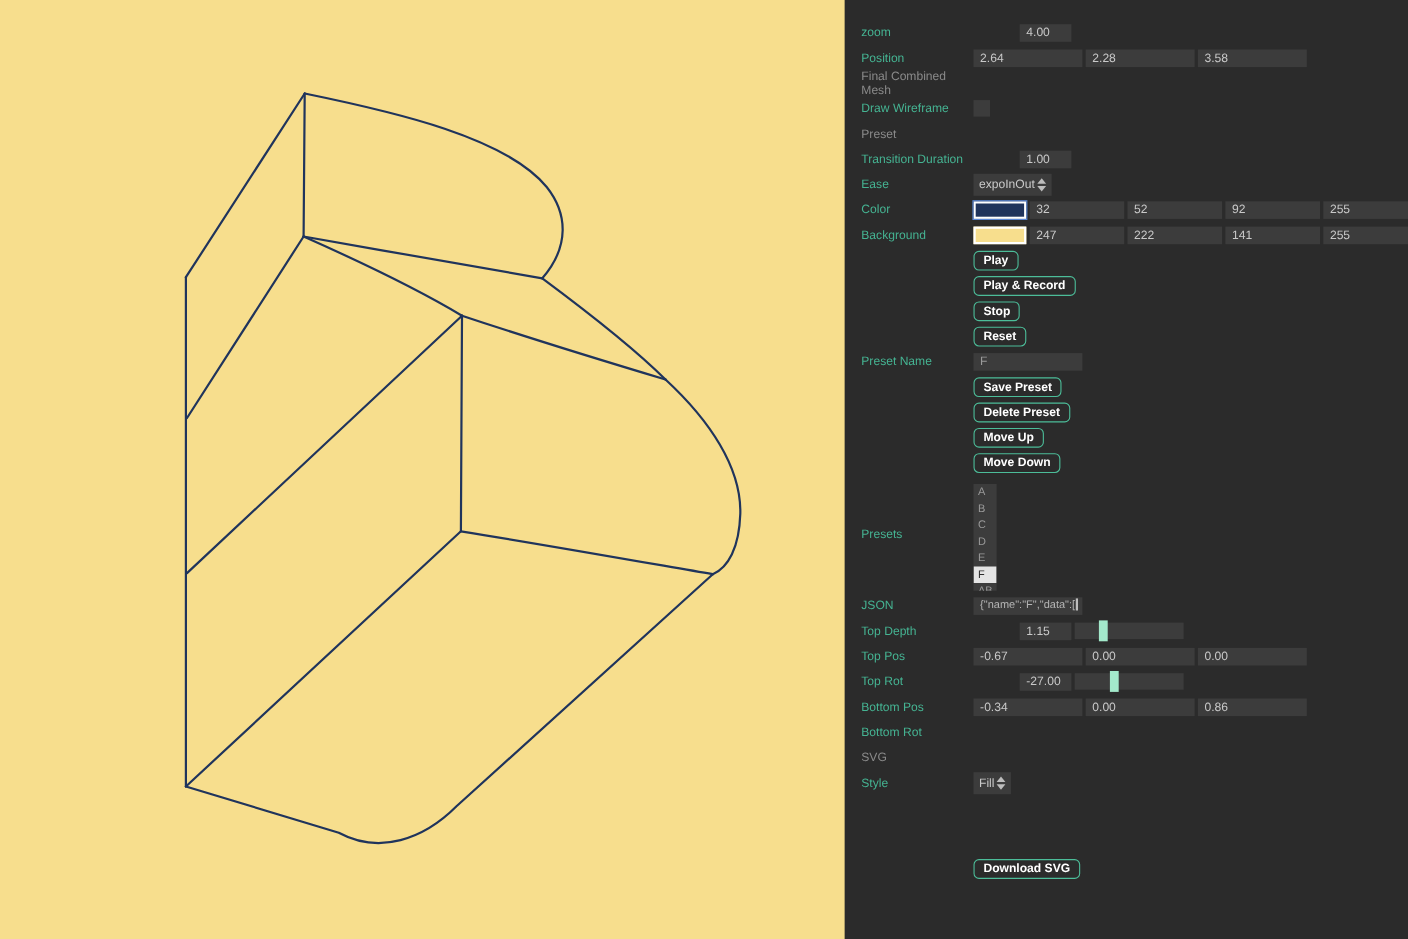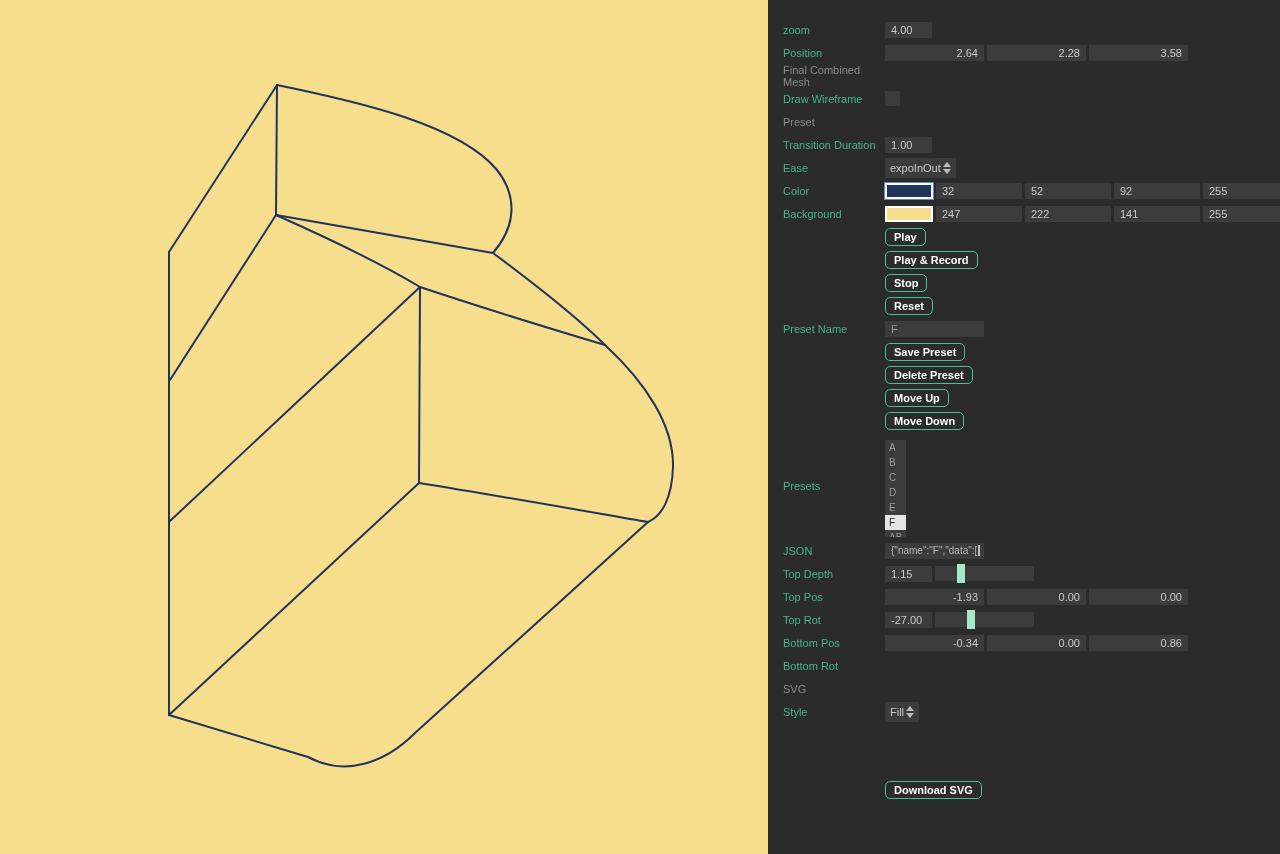--- a/index.html
+++ b/index.html
@@ -14,22 +14,22 @@
   
   .panel { width:512px; height:854px; background:#2b2b2b; padding:18px 15px 0 15px;
            font-size:11px; color:#c9c9c9; position:relative; }
   .row { display:flex; align-items:center; height:23px; }
   .row .lbl { width:102px; flex:0 0 102px; color:#45b392; }
   .row .lbl.section { color:#8a8a8a; }
   .ctrl { display:flex; align-items:center; gap:3px; flex:1; }
 
   .tbox { background:#3c3c3c; color:#c9c9c9; height:16px; line-height:16px;
           padding:0 6px; overflow:hidden; white-space:nowrap; }
-  .w46 { width:47px; } .w99 { width:99px; } .w63 { width:86px; }
-  .trip { width:99px;text-align:right; }
+  .w46 { width:47px;margin-left:42px; } .w99 { width:99px; } .w63 { width:86px; }
+  .trip { width:99px; }
 
   .checkbox { width:15px; height:15px; background:#3c3c3c; }
 
   .select { background:#3c3c3c; height:20px; display:flex; align-items:center;
             padding:0 5px; gap:2px; color:#c9c9c9; }
   .arrows { display:flex; flex-direction:column; gap:2px; }
   .arrows .up   { width:0; height:0; border-left:4px solid transparent; border-right:4px solid transparent; border-bottom:5px solid #bdbdbd; }
   .arrows .down { width:0; height:0; border-left:4px solid transparent; border-right:4px solid transparent; border-top:5px solid #bdbdbd; }
 
   .btn { display:inline-block; height:18px; line-height:16px; padding:0 8px;
@@ -243,21 +243,21 @@
         <span class="tbox w46">1.15</span>
         <span class="slider">
           <span class="handle" style="left: 22%;"></span>
         </span>
       </span>
     </div>
 
     <div class="row">
       <span class="lbl">Top Pos</span>
       <span class="ctrl">
-        <span class="tbox trip">-1.93</span>
+        <span class="tbox trip">-0.67</span>
         <span class="tbox trip">0.00</span>
         <span class="tbox trip">0.00</span>
       </span>
     </div>
 
     <div class="row">
       <span class="lbl">Top Rot</span>
       <span class="ctrl">
         <span class="tbox w46">-27.00</span>
         <span class="slider">

